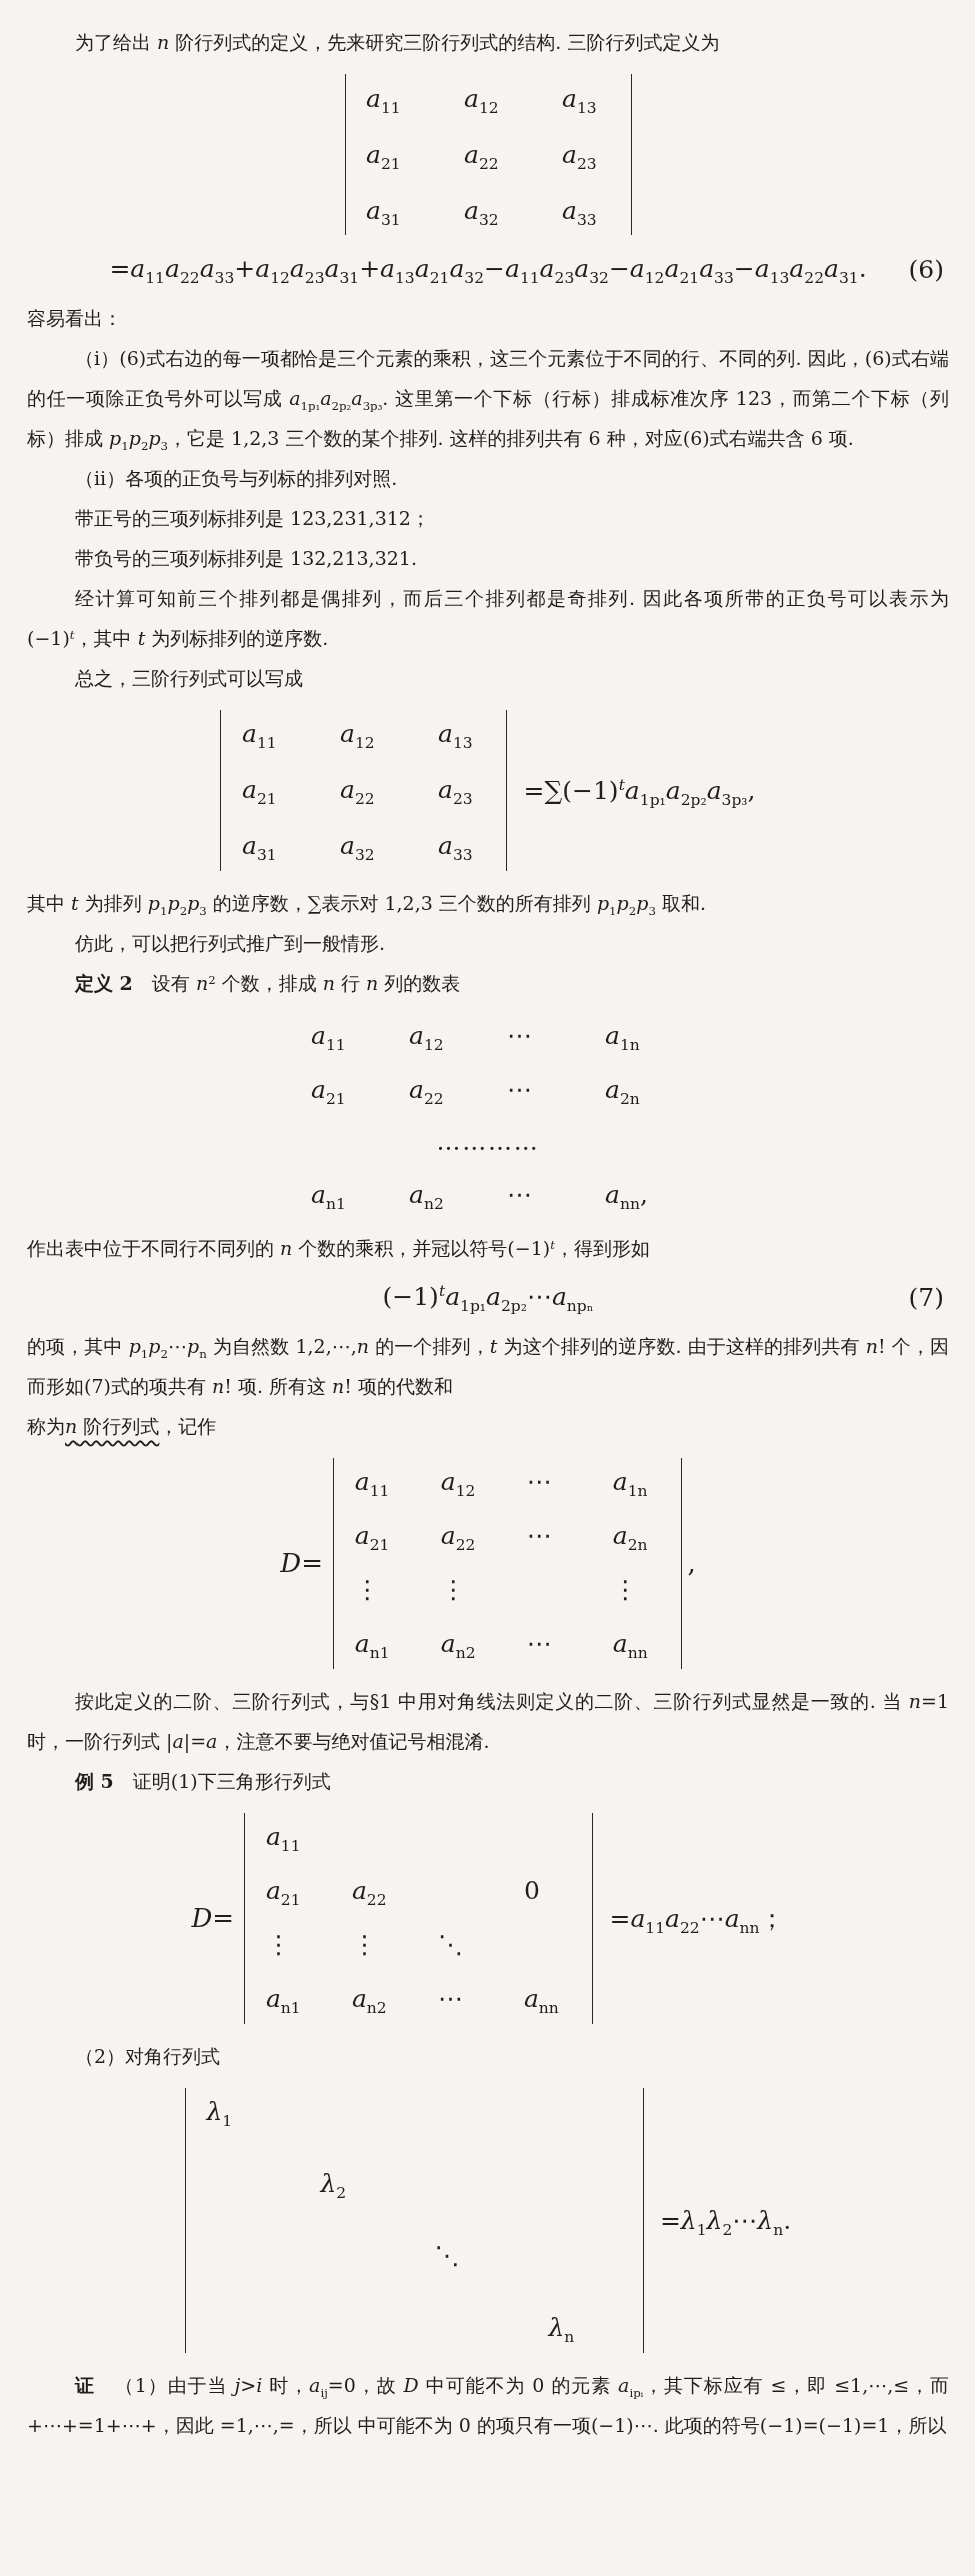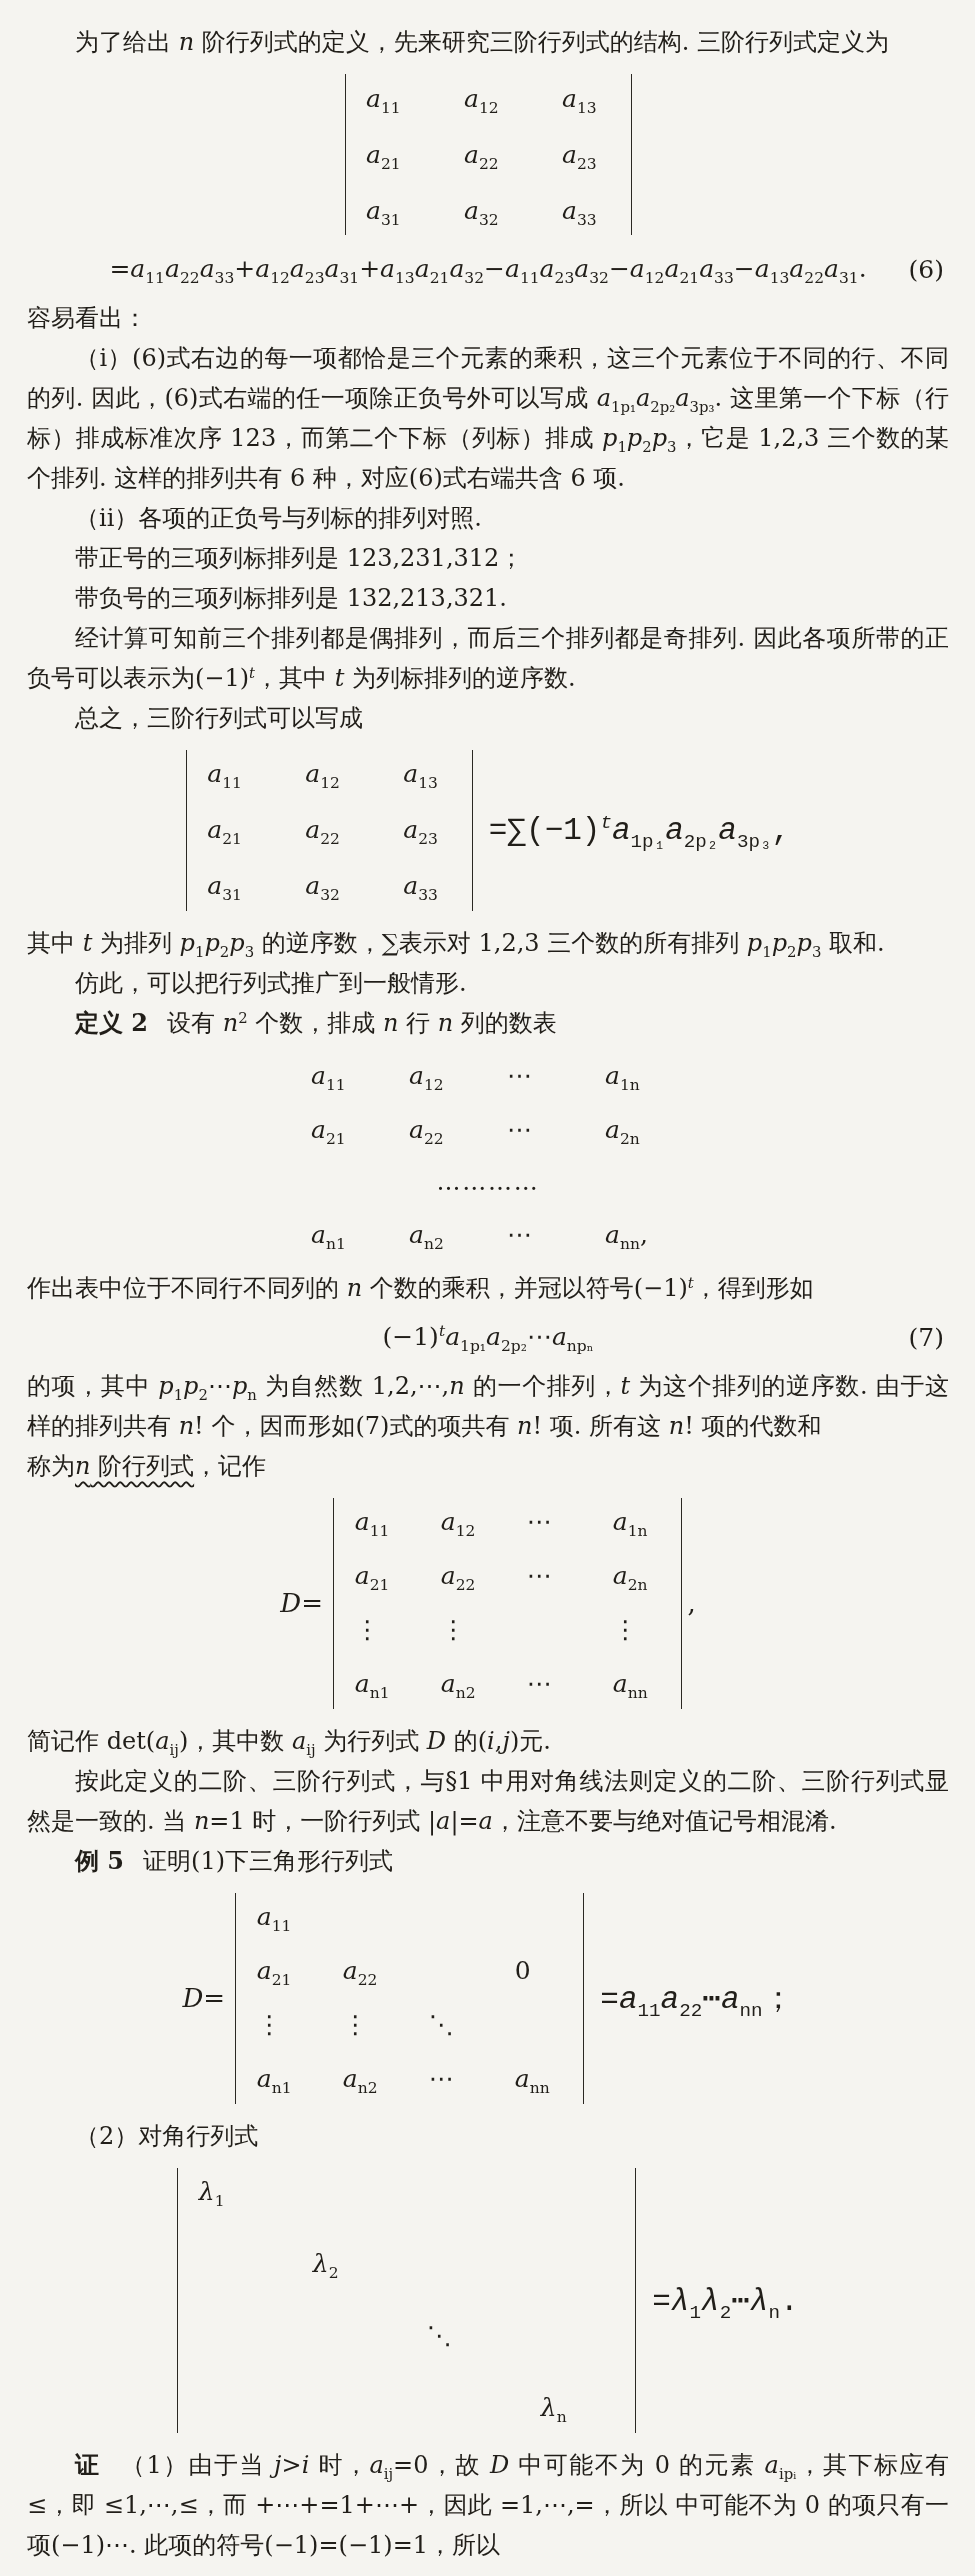--- a/index.html
+++ b/index.html
@@ -2,34 +2,34 @@
 <html lang="zh" style="font-size:13.7px"><head>
 <meta charset="utf-8">
 <style>
   html,body{margin:0;padding:0;background:#dddbd6;}
   .page{
     width:976px;height:2576px;overflow:hidden;box-sizing:border-box;
     margin:0 auto;background:#f5f4f0;color:#211e19;
     padding:22px 27px 26px;
     font-family:"DejaVu Serif","Liberation Serif",serif;
   }
-  .p{font-size:24px;line-height:40px;margin:0;text-align:justify;}
+  .p{font-size:19px;line-height:40px;margin:0;text-align:justify;}
   .indent{text-indent:48px;}
   .lbl{font-weight:bold;}
   .lbl-gap{display:inline-block;width:19px;}
   i{font-style:italic;}
   sub{font-size:0.62em;vertical-align:-0.4em;line-height:0;}
   sup{font-size:0.62em;vertical-align:0.55em;line-height:0;}
   .wavy{text-decoration:underline;text-decoration-style:wavy;text-decoration-thickness:1.7px;text-underline-offset:6.8px;}
   .disp{position:relative;display:flex;justify-content:center;align-items:center;margin:6.8px 0;}
   .mathline{font-size:25px;line-height:44px;}
   .eqnum{position:absolute;right:5.1px;top:50%;transform:translateY(-50%);font-size:25px;}
   .detwrap{display:flex;justify-content:center;align-items:center;margin:12px 0;}
   .lhs{font-size:26px;margin-right:10.3px;}
-  .rhs{font-size:31px;margin-left:16px;white-space:nowrap;font-family:Liberation Mono, monospace;}
+  .rhs{font-size:25px;margin-left:16px;white-space:nowrap;}
   .tail{font-size:26px;margin-left:5.1px;}
   .dbar{border-left:1.7px solid #2b2823;border-right:1.7px solid #2b2823;padding:8.5px 20.5px;}
   .grid{display:grid;justify-items:start;align-items:center;}
   .g3{grid-template-columns:repeat(3,auto);column-gap:50px;row-gap:24px;}
   .g4{grid-template-columns:repeat(4,auto);column-gap:38px;row-gap:22px;}
   .gdiag{grid-template-columns:repeat(4,74px);column-gap:22px;row-gap:26px;gap:40px;}
   .cell{font-size:25px;line-height:32px;min-width:48px;min-height:32px;}
   .ntab{padding:5.1px 0;}
   .ntab .cell{min-width:60px;}
   .dotsrow{grid-column:1/-1;justify-self:center;font-size:24px;letter-spacing:1.7px;line-height:29px;}
@@ -134,21 +134,20 @@
       <span class="cell"></span>
       <span class="cell">⋮</span>
       <span class="cell"><i>a</i><sub>n1</sub></span>
       <span class="cell"><i>a</i><sub>n2</sub></span>
       <span class="cell">⋯</span>
       <span class="cell"><i>a</i><sub>nn</sub></span>
     </div>
     <span class="tail">,</span>
   </div>
 
-  <p class="p">简记作 det(<i>a</i><sub>ij</sub>)，其中数 <i>a</i><sub>ij</sub> 为行列式 <i>D</i> 的(<i>i</i>,<i>j</i>)元.</p>
   <p class="p indent">按此定义的二阶、三阶行列式，与§1 中用对角线法则定义的二阶、三阶行列式显然是一致的. 当 <i>n</i>=1 时，一阶行列式 |<i>a</i>|=<i>a</i>，注意不要与绝对值记号相混淆.</p>
 
   <p class="p indent"><b class="lbl">例 5</b><span class="lbl-gap"></span><span>证明(1)下三角形行列式</span></p>
 
   <div class="detwrap">
     <span class="lhs"><i>D</i>=</span>
     <div class="dbar grid g4">
       <span class="cell"><i>a</i><sub>11</sub></span>
       <span class="cell"></span>
       <span class="cell"></span>

